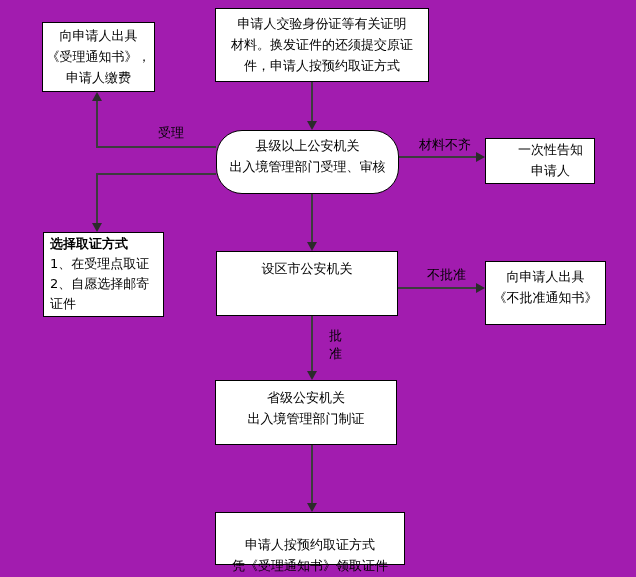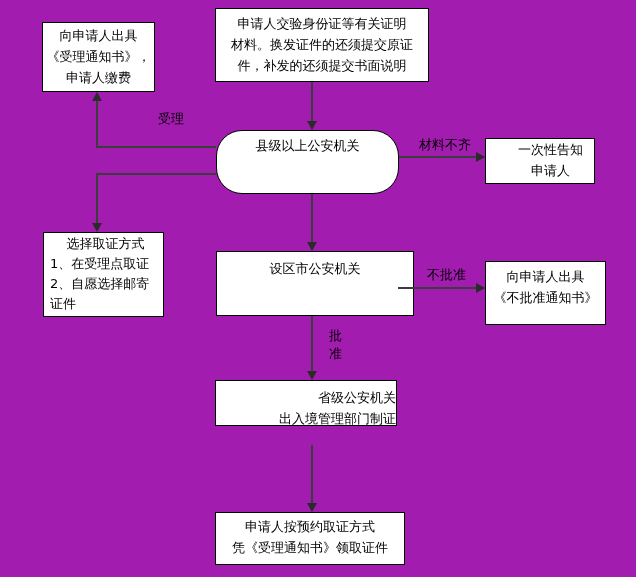--- a/index.html
+++ b/index.html
@@ -8,21 +8,21 @@
     font-family:"DejaVu Sans","Liberation Sans",sans-serif;
     color:#000;overflow:hidden;
   }
   .node{
     position:absolute;box-sizing:border-box;
     border:1.5px solid #000;background:#fff;
     text-align:center;font-size:13px;line-height:21px;
   }
   .ln{display:block;white-space:nowrap;}
   .node.list{text-align:left;padding-left:6px;padding-right:2px;line-height:20px;}
-  .node.list .ln.first{text-align:center;}
+  .node.list .ln.first{font-weight:bold;}
   .vline{position:absolute;width:2px;background:#3c3c3c;}
   .hline{position:absolute;height:2px;background:#3c3c3c;}
   .ah{position:absolute;width:0;height:0;}
   .ah.down{border-left:5px solid transparent;border-right:5px solid transparent;border-top:9px solid #2b2b2b;}
   .ah.up{border-left:5px solid transparent;border-right:5px solid transparent;border-bottom:9px solid #2b2b2b;}
   .ah.right{border-top:5px solid transparent;border-bottom:5px solid transparent;border-left:9px solid #2b2b2b;}
   .elabel{position:absolute;font-size:13px;line-height:15px;white-space:nowrap;}
   .elabel.vert{width:14px;white-space:normal;word-break:break-all;line-height:18px;}
 </style>
 </head>
@@ -32,54 +32,55 @@
 
   <div class="node" style="left:42px;top:22px;width:113px;height:70px;padding-top:2px;">
     <span class="ln">向申请人出具</span>
     <span class="ln">《受理通知书》，</span>
     <span class="ln">申请人缴费</span>
   </div>
 
   <div class="node" style="left:215px;top:8px;width:214px;height:74px;padding-top:4px;">
     <span class="ln">申请人交验身份证等有关证明</span>
     <span class="ln">材料。换发证件的还须提交原证</span>
-    <span class="ln">件，补发的还须提交书面说明</span>
+    <span class="ln">件，申请人按预约取证方式</span>
   </div>
 
   <div class="node" style="left:216px;top:130px;width:183px;height:64px;padding-top:4px;border-radius:26px;">
     <span class="ln">县级以上公安机关</span>
+    <span class="ln">出入境管理部门受理、审核</span>
   </div>
 
   <div class="node" style="left:485px;top:138px;width:110px;height:46px;padding-top:0px;padding-left:21px;">
     <span class="ln">一次性告知</span>
     <span class="ln">申请人</span>
   </div>
 
   <div class="node list" style="left:43px;top:232px;width:121px;height:85px;padding-top:1px;">
     <span class="ln first">选择取证方式</span>
     <span class="ln">1、在受理点取证</span>
     <span class="ln">2、自愿选择邮寄</span>
     <span class="ln">证件</span>
   </div>
 
-  <div class="node" style="left:216px;top:251px;width:198px;height:65px;padding-top:6px;">
+  <div class="node" style="left:216px;top:251px;width:182px;height:65px;padding-top:6px;">
     <span class="ln">设区市公安机关</span>
   </div>
 
   <div class="node" style="left:485px;top:261px;width:121px;height:64px;padding-top:4px;">
     <span class="ln">向申请人出具</span>
     <span class="ln">《不批准通知书》</span>
   </div>
 
-  <div class="node" style="left:215px;top:380px;width:182px;height:46px;padding-top:6px;text-align:right;">
+  <div class="node" style="left:215px;top:380px;width:182px;height:65px;padding-top:6px;">
     <span class="ln">省级公安机关</span>
     <span class="ln">出入境管理部门制证</span>
   </div>
 
-  <div class="node" style="left:215px;top:512px;width:190px;height:53px;padding-top:3px;">
+  <div class="node" style="left:215px;top:512px;width:190px;height:53px;padding-top:21px;">
     <span class="ln">申请人按预约取证方式</span>
     <span class="ln">凭《受理通知书》领取证件</span>
   </div>
 
   <div class="vline" style="left:311px;top:82px;height:40px;"></div>
   <div class="ah down" style="left:307px;top:121px;"></div>
 
   <div class="vline" style="left:311px;top:194px;height:49px;"></div>
   <div class="ah down" style="left:307px;top:242px;"></div>
 
@@ -94,19 +95,19 @@
   <div class="ah right" style="left:476px;top:152px;"></div>
   <div class="elabel" style="left:419px;top:137px;">材料不齐</div>
 
   <div class="hline" style="left:398px;top:287px;width:79px;"></div>
   <div class="ah right" style="left:476px;top:283px;"></div>
   <div class="elabel" style="left:427px;top:267px;">不批准</div>
 
   <div class="hline" style="left:96px;top:146px;width:120px;"></div>
   <div class="vline" style="left:96px;top:100px;height:48px;"></div>
   <div class="ah up" style="left:92px;top:92px;"></div>
-  <div class="elabel" style="left:158px;top:111px;">受理</div>
+  <div class="elabel" style="left:158px;top:125px;">受理</div>
 
   <div class="hline" style="left:96px;top:173px;width:120px;"></div>
   <div class="vline" style="left:96px;top:173px;height:51px;"></div>
   <div class="ah down" style="left:92px;top:223px;"></div>
 
 </div>
 
 </body></html>

